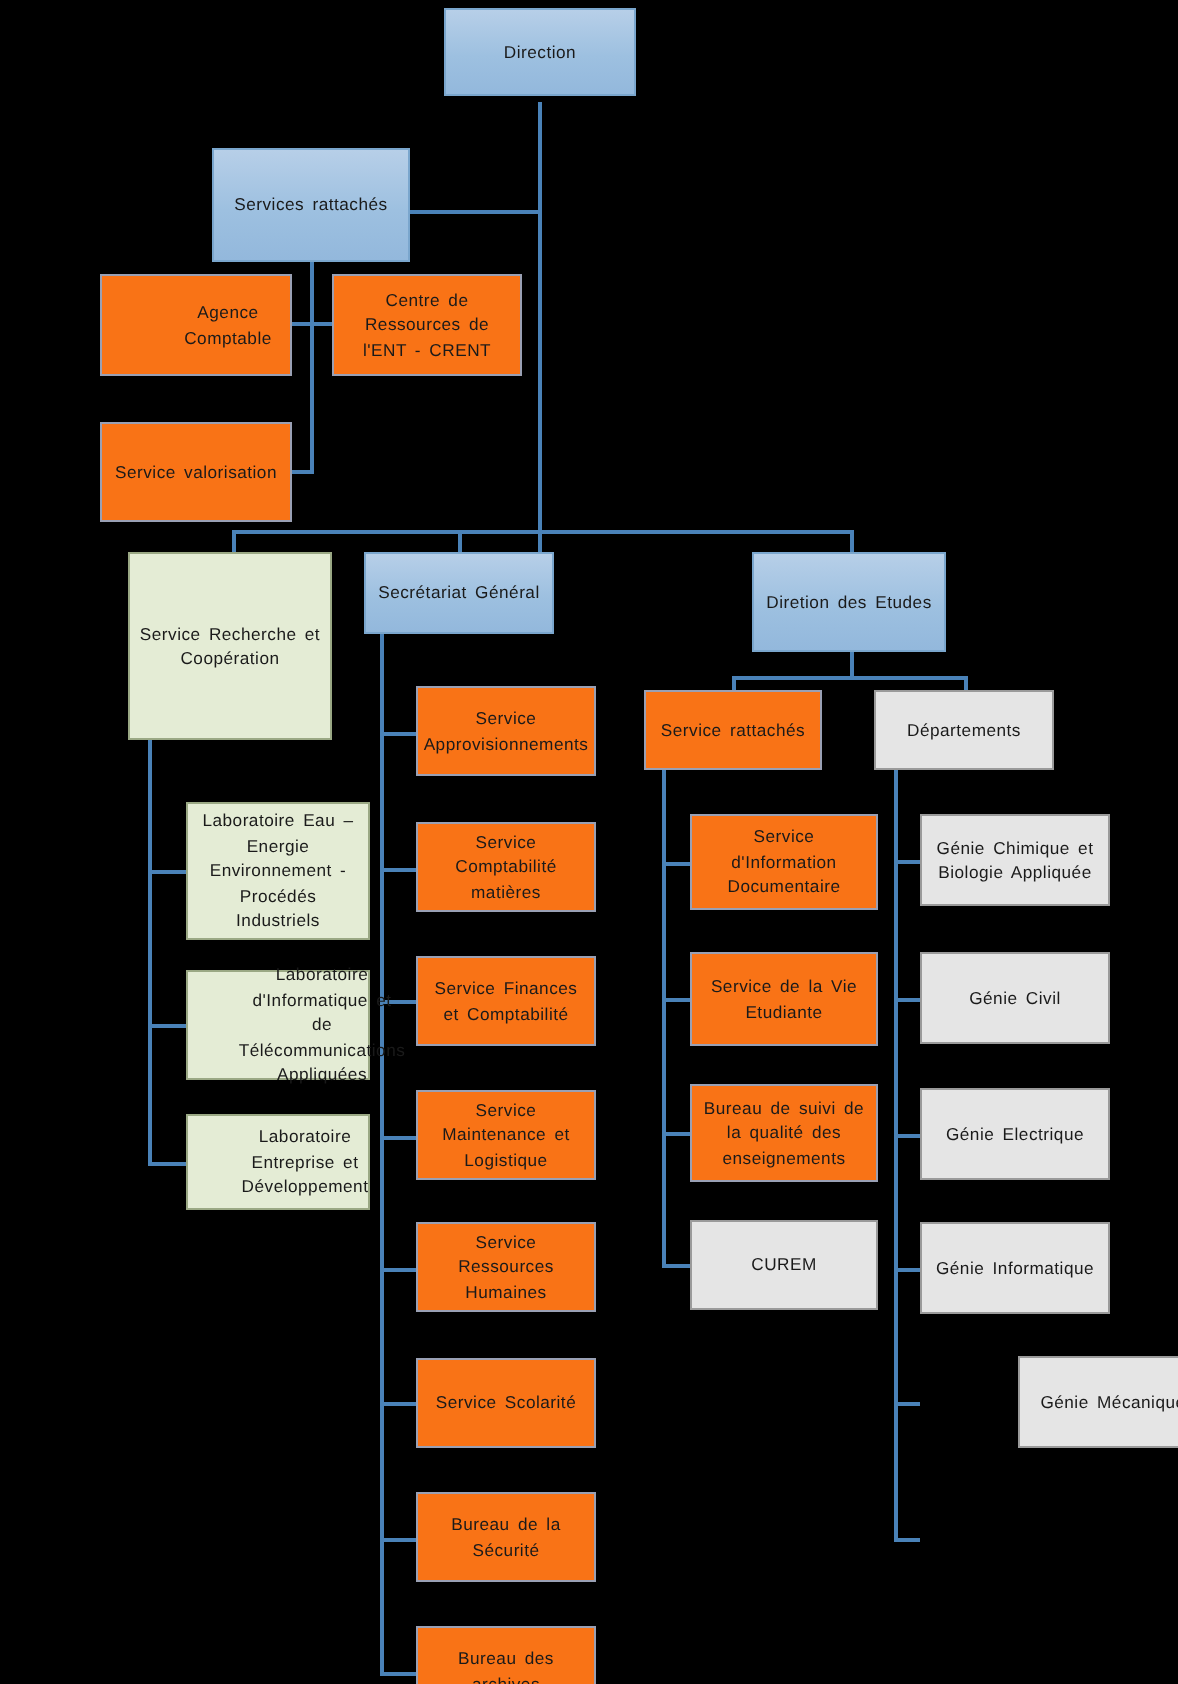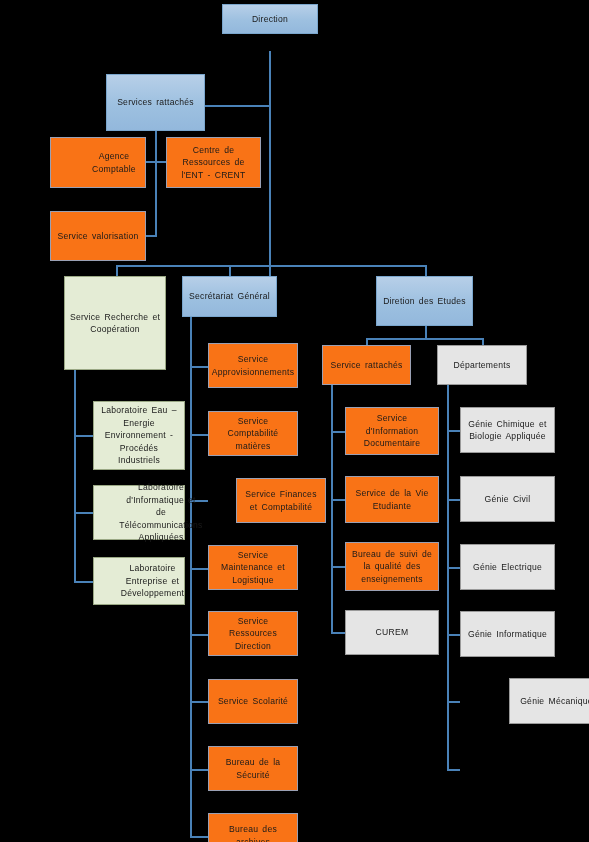--- a/index.html
+++ b/index.html
@@ -103,21 +103,21 @@
   <div class="conn conn-h" style="left:331px; top:632px; width:14px;"></div>
 
   <div class="conn conn-v" style="left:447px; top:385px; height:385px;"></div>
   <div class="conn conn-h" style="left:447px; top:430px; width:13px;"></div>
   <div class="conn conn-h" style="left:447px; top:499px; width:13px;"></div>
   <div class="conn conn-h" style="left:447px; top:567px; width:13px;"></div>
   <div class="conn conn-h" style="left:447px; top:634px; width:13px;"></div>
   <div class="conn conn-h" style="left:447px; top:701px; width:13px;"></div>
   <div class="conn conn-h" style="left:447px; top:769px; width:13px;"></div>
 
-  <div class="node fill-blue" style="left:222px; top:4px; width:96px; height:30px;">Direction</div>
+  <div class="node fill-blue" style="left:222px; top:4px; width:96px; height:44px;">Direction</div>
 
   <div class="node fill-blue" style="left:106px; top:74px; width:99px; height:57px;">Services rattachés</div>
 
   <div class="node fill-lavender" style="left:50px; top:137px; width:96px; height:51px;padding-left:36px;">Agence Comptable</div>
 
   <div class="node fill-lavender" style="left:166px; top:137px; width:95px; height:51px;">Centre de Ressources de l'ENT - CRENT</div>
 
   <div class="node fill-lavender" style="left:50px; top:211px; width:96px; height:50px;">Service valorisation</div>
 
   <div class="node fill-green" style="left:64px; top:276px; width:102px; height:94px;">Service Recherche et Coopération</div>
@@ -129,25 +129,25 @@
   <div class="node fill-green" style="left:93px; top:401px; width:92px; height:69px;">Laboratoire Eau – Energie Environnement - Procédés Industriels</div>
 
   <div class="node fill-green" style="left:93px; top:485px; width:92px; height:55px;padding-left:48px;">Laboratoire d'Informatique et de Télécommunications Appliquées</div>
 
   <div class="node fill-green" style="left:93px; top:557px; width:92px; height:48px;padding-left:31px;">Laboratoire Entreprise et Développement</div>
 
   <div class="node fill-lavender" style="left:208px; top:343px; width:90px; height:45px;">Service Approvisionnements</div>
 
   <div class="node fill-lavender" style="left:208px; top:411px; width:90px; height:45px;">Service Comptabilité matières</div>
 
-  <div class="node fill-lavender" style="left:208px; top:478px; width:90px; height:45px;margin-left:28px;">Service Finances et Comptabilité</div>
+  <div class="node fill-lavender" style="left:208px; top:478px; width:90px; height:45px;">Service Finances et Comptabilité</div>
 
   <div class="node fill-lavender" style="left:208px; top:545px; width:90px; height:45px;">Service Maintenance et Logistique</div>
 
-  <div class="node fill-lavender" style="left:208px; top:611px; width:90px; height:45px;">Service Ressources Direction</div>
+  <div class="node fill-lavender" style="left:208px; top:611px; width:90px; height:45px;">Service Ressources Humaines</div>
 
   <div class="node fill-lavender" style="left:208px; top:679px; width:90px; height:45px;">Service Scolarité</div>
 
   <div class="node fill-lavender" style="left:208px; top:746px; width:90px; height:45px;">Bureau de la Sécurité</div>
 
   <div class="node fill-lavender" style="left:208px; top:813px; width:90px; height:45px;">Bureau des archives</div>
 
   <div class="node fill-lavender" style="left:322px; top:345px; width:89px; height:40px;">Service rattachés</div>
 
   <div class="node fill-gray" style="left:437px; top:345px; width:90px; height:40px;">Départements</div>

